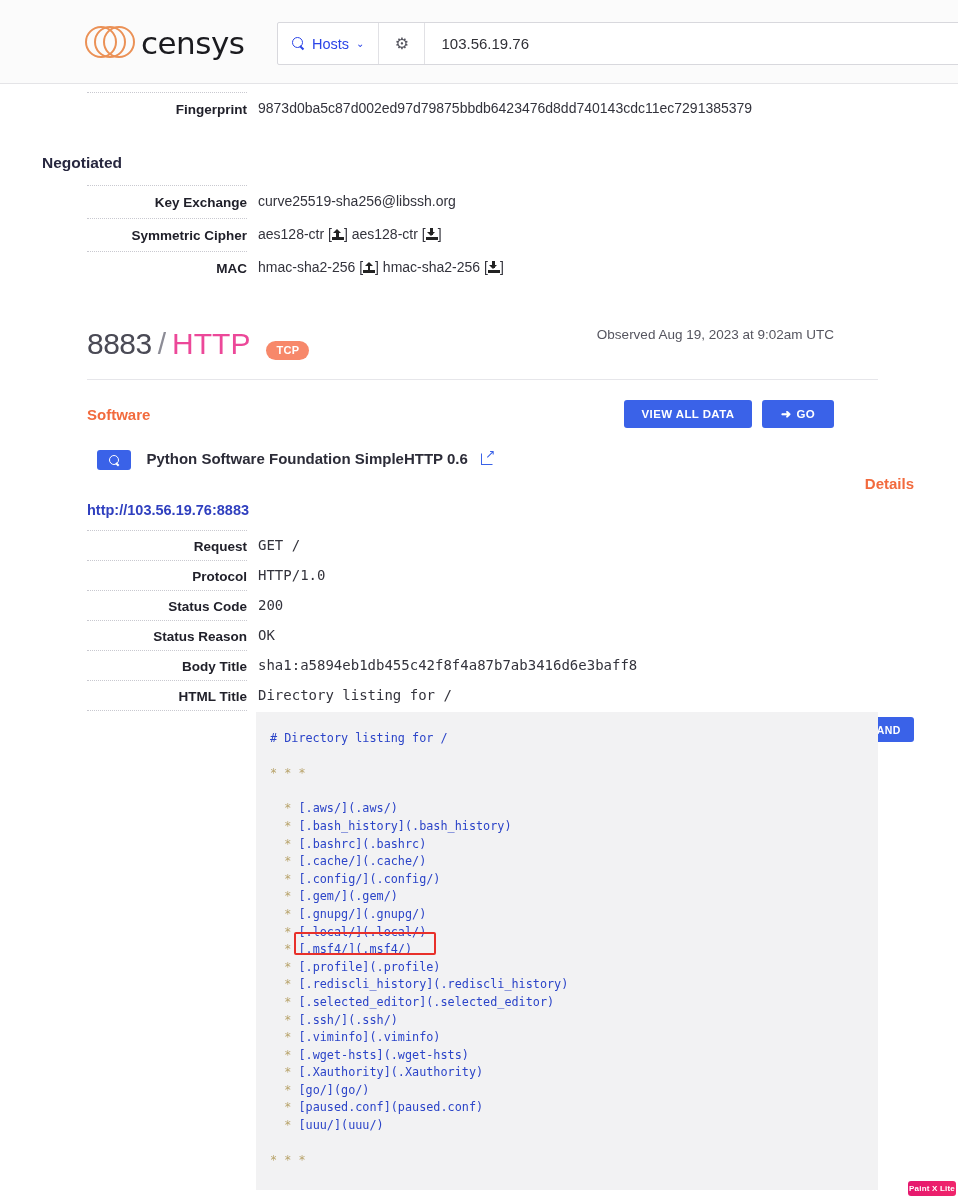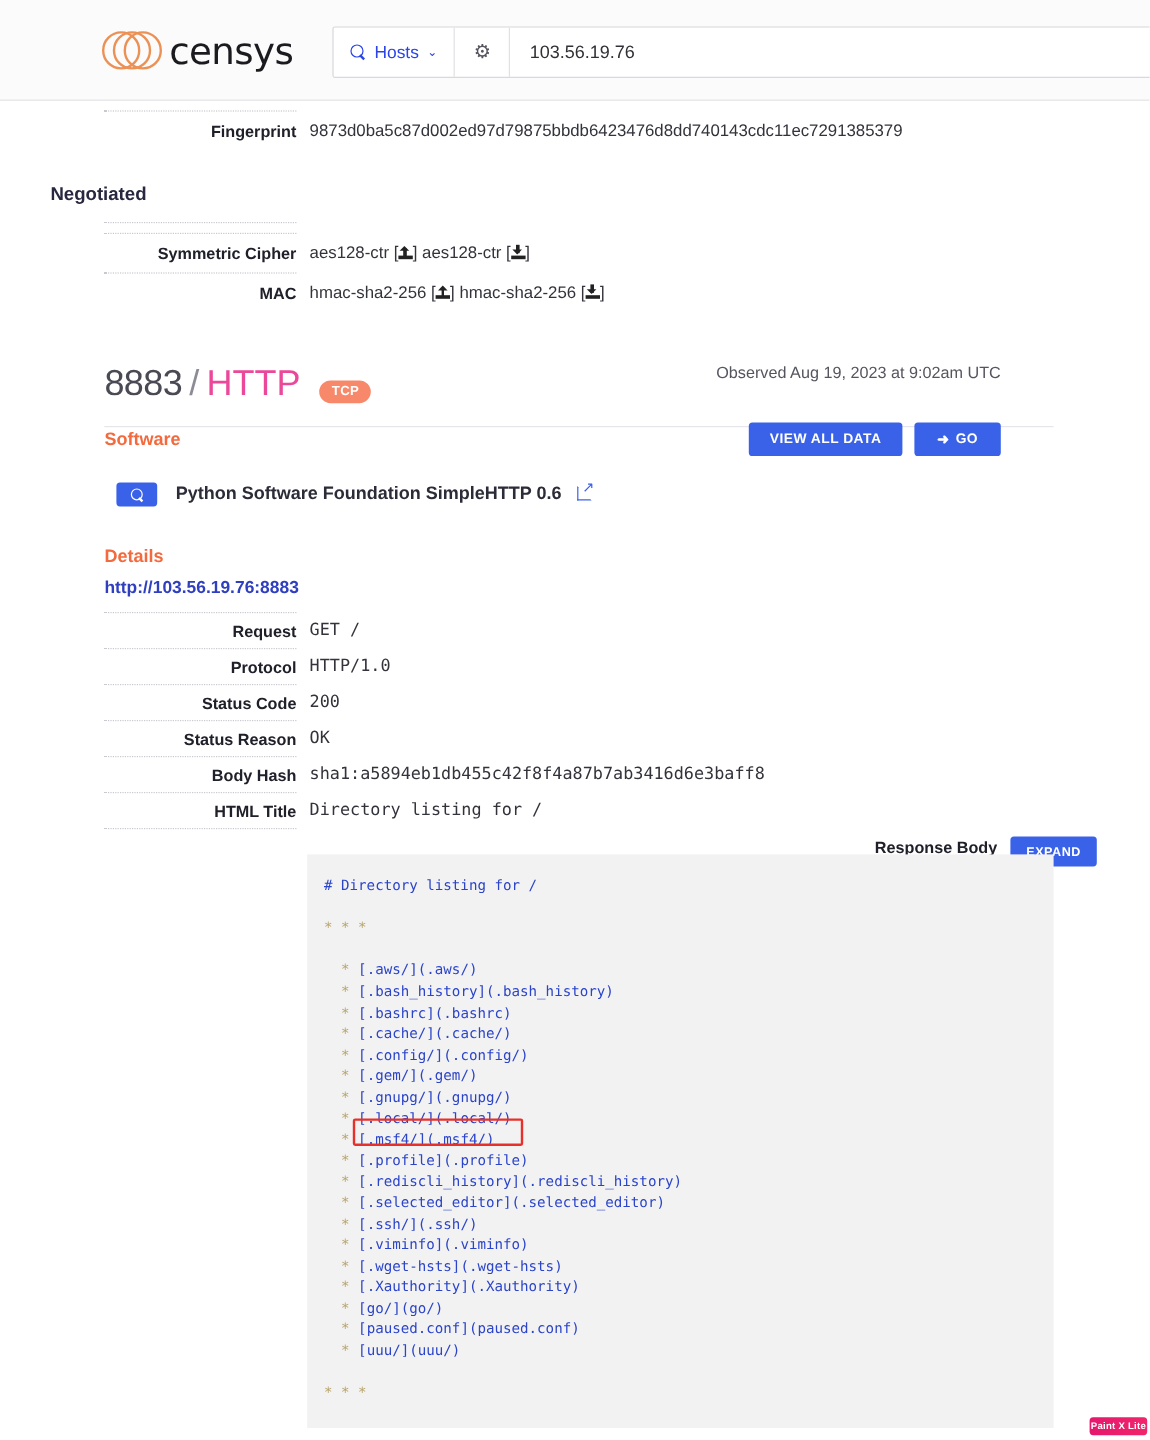--- a/index.html
+++ b/index.html
@@ -228,20 +228,24 @@
 
   <div class="kv-line" style="margin-top:8px;"></div>
   <div class="row kv" style="margin-top:7px;">
     <div class="k">Fingerprint</div>
     <div class="v">9873d0ba5c87d002ed97d79875bbdb6423476d8dd740143cdc11ec7291385379</div>
   </div>
 
   <div class="section-title" style="margin-top:37px;">Negotiated</div>
 
   <div class="kv-line" style="margin-top:13px;"></div>
+  <div class="row kv" style="margin-top:7px;">
+    <div class="k">Key Exchange</div>
+    <div class="v">curve25519-sha256@libssh.org</div>
+  </div>
 
   <div class="kv-line" style="margin-top:8px;"></div>
   <div class="row kv" style="margin-top:7px;">
     <div class="k">Symmetric Cipher</div>
     <div class="v">
       <span>aes128-ctr</span>
       <span>[</span><span class="dlicon ulicon"><span class="ar"></span></span><span>]</span>
       <span>aes128-ctr</span>
       <span>[</span><span class="dlicon"><span class="ar"></span></span><span>]</span>
     </div>
@@ -261,40 +265,40 @@
   <div class="port-head" style="margin-top:51px; position:relative;">
     <span class="port-num">8883</span>
     <span class="port-sep">/</span>
     <span class="port-proto">HTTP</span>
     <span class="tcp-badge">TCP</span>
     <span class="observed">Observed Aug 19, 2023 at 9:02am UTC</span>
   </div>
 
   <div class="hr" style="margin-top:18px;"></div>
 
-  <div style="position:relative; margin-top:2px;">
+  <div style="position:relative; margin-top:26px;">
     <div class="orange-head">Software</div>
     <div style="position:absolute; right:80px; top:-6px; display:flex; gap:10px;align-items:flex-end;">
       <button class="btn btn-viewall">VIEW ALL DATA</button>
       <button class="btn btn-go">
         <span class="arrow-glyph">➜</span>
         <span>GO</span>
       </button>
     </div>
   </div>
 
   <div style="margin-left:97px; margin-top:27px;">
     <span class="sw-chip">
         <span class="mg2"></span>
       </span>
     <span class="sw-name">Python Software Foundation SimpleHTTP 0.6</span>
     <span class="ext-link"></span>
   </div>
 
-  <div class="orange-head" style="margin-top:33px;">Details</div>
+  <div class="orange-head" style="margin-top:5px;text-align:right;">Details</div>
   <div class="url-link" style="margin-top:10px;">http://103.56.19.76:8883</div>
 
   <div class="kv-line" style="margin-top:12px;"></div>
   <div class="row kv" style="margin-top:6px;">
     <div class="k">Request</div>
     <div class="v mono">GET /</div>
   </div>
 
   <div class="kv-line" style="margin-top:6px;"></div>
   <div class="row kv" style="margin-top:6px;">
@@ -309,21 +313,21 @@
   </div>
 
   <div class="kv-line" style="margin-top:6px;"></div>
   <div class="row kv" style="margin-top:6px;">
     <div class="k">Status Reason</div>
     <div class="v mono">OK</div>
   </div>
 
   <div class="kv-line" style="margin-top:6px;"></div>
   <div class="row kv" style="margin-top:6px;">
-    <div class="k">Body Hash</div>
+    <div class="k">Body Title</div>
     <div class="v mono">sha1:a5894eb1db455c42f8f4a87b7ab3416d6e3baff8</div>
   </div>
 
   <div class="kv-line" style="margin-top:6px;"></div>
   <div class="row kv" style="margin-top:6px;">
     <div class="k">HTML Title</div>
     <div class="v mono">Directory listing for /</div>
   </div>
 
   <div class="kv-line" style="margin-top:6px;"></div>

